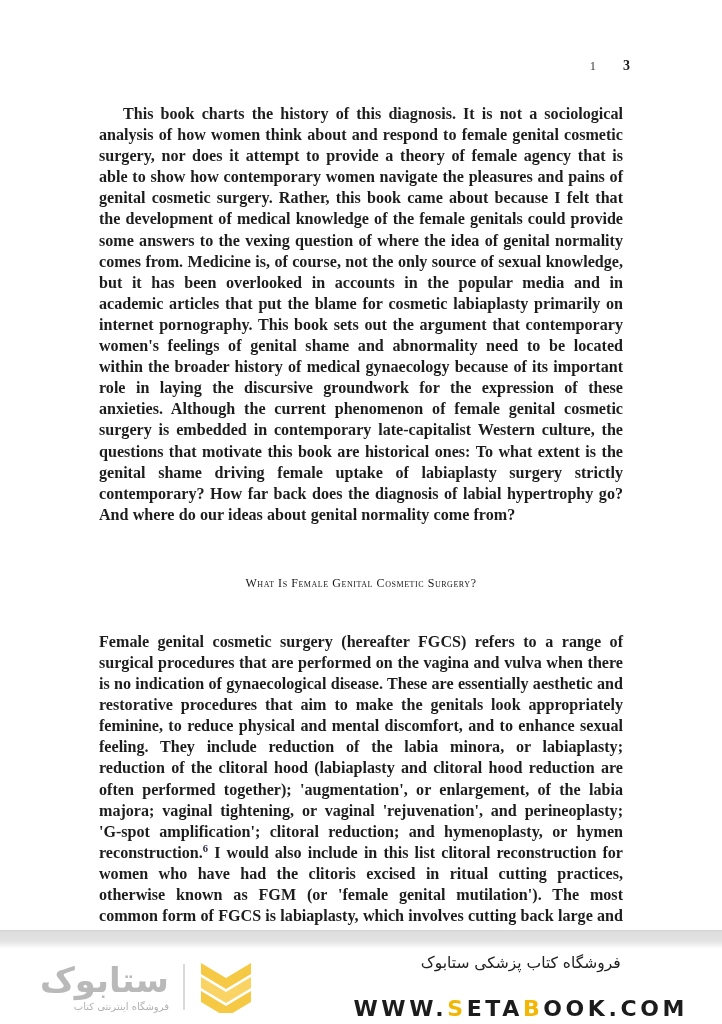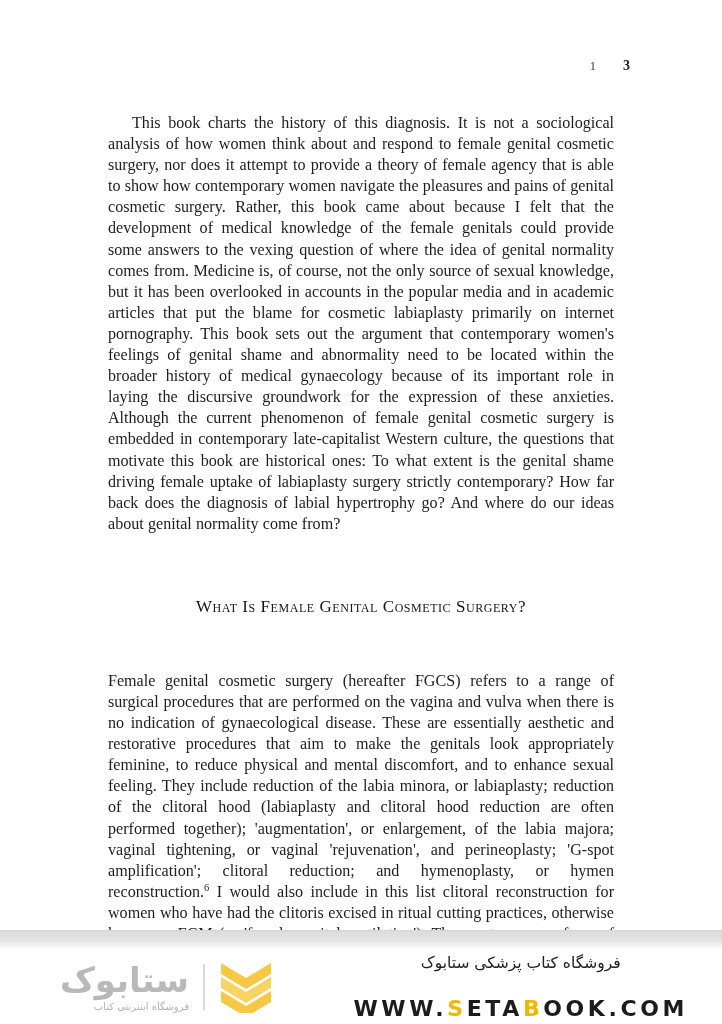--- a/index.html
+++ b/index.html
@@ -58,45 +58,46 @@
   }
 
   
   #text-block {
     position: absolute;
     top: 96px;
     left: 92px;
     width: 538px;
   }
   p.body-para {
-    margin: 16px;
+    margin: 7px;
     font-size: 16.1px;
     line-height: 21.1px;
     text-align: justify;
     text-align-last: left;
     color: #1d1d1d;
     -webkit-hyphens: none;
     hyphens: none;
     word-spacing: 0.2px;
+    font-weight: bold;
   }
   p.body-para.indented {
     text-indent: 24px;
   }
   .footnote-ref {
     font-size: 10.5px;
     vertical-align: super;
     line-height: 0;
     color: #2a2a46;
   }
 
   
   h2.section-heading {
-    margin: 10px;
+    margin: 4px;
     padding: 0;
-    font-size: 17px;
+    font-size: 12px;
     font-weight: normal;
     font-variant: small-caps;
     letter-spacing: 0.55px;
     text-align: center;
     color: #151515;
     line-height: 22px;
   }
   .gap-before-heading { height: 36px; }
   .gap-after-heading  { height: 26px; }
 
@@ -119,21 +120,21 @@
     background: linear-gradient(to bottom, #dcdcdc 0%, #e3e3e3 55%, #ffffff 100%);
   }
   #footer-inner {
     position: absolute;
     left: 0; top: 18px;
     width: 722px;
     height: 76px;
     display: flex;
     align-items: center;
     justify-content: space-between;
-    padding: 0 34px 0 60px;
+    padding: 0 34px 0 40px;
     box-sizing: border-box;
   }
 
   
   #logo-lockup {
     display: flex;
     align-items: center;
     gap: 14px;
   }
   #logo-wordmark {

